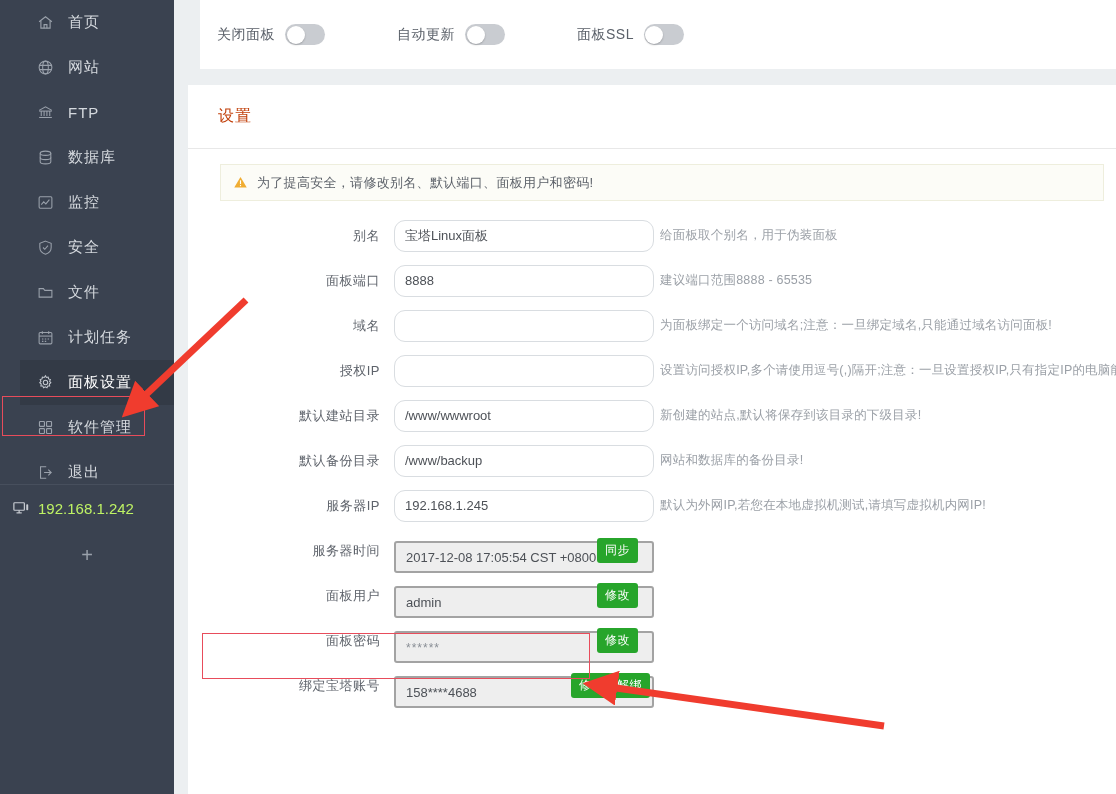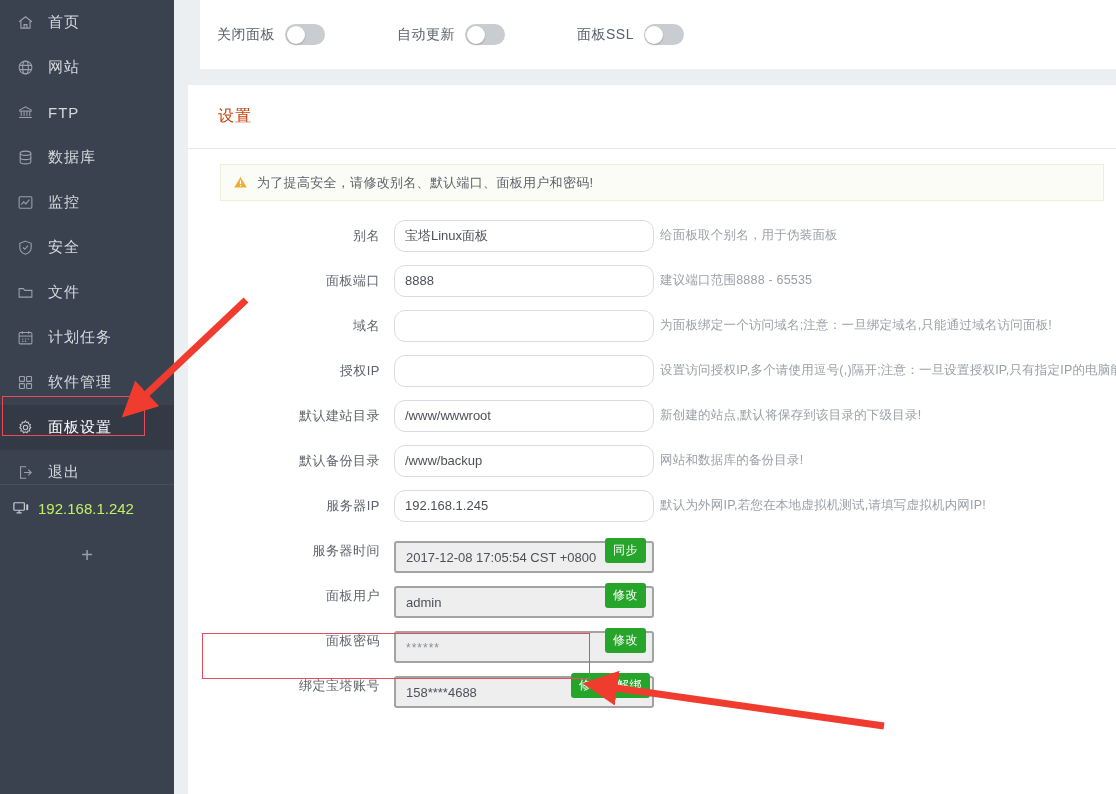--- a/index.html
+++ b/index.html
@@ -10,20 +10,21 @@
     font-family: "Liberation Sans", "DejaVu Sans", sans-serif;
     background: #eceff1;
   }
   #root { position: relative; width: 1116px; height: 794px; }
 
   
   #sidebar {
     position: absolute; left: 0; top: 0;
     width: 174px; height: 794px;
     background: #3a4250;
+    padding-left: 20px;
   }
   .nav-item {
     position: relative;
     height: 45px;
     display: flex;
     align-items: center;
     padding-left: 17px;
     color: #cfd3d9;
     font-size: 15px;
     letter-spacing: 1px;
@@ -190,21 +191,21 @@
     background: #27a52b;
     color: #ffffff;
     font-size: 12px;
     border: none;
     border-radius: 3px;
     padding: 0 8px;
     cursor: pointer;
     letter-spacing: .5px;
     font-family: "Liberation Sans", "DejaVu Sans", sans-serif;
   }
-  .gbtn.one { right: 8px; }
+  .gbtn.one { right: 16px; }
   .gbtn.two-a { right: 42px; }
   .gbtn.two-b { right: 4px; }
   .fdesc {
     margin-left: 6px;
     font-size: 12.5px;
     color: #9ba0a7;
     letter-spacing: .2px;
     white-space: nowrap;
   }
 
@@ -321,40 +322,40 @@
         <svg width="17" height="17" viewBox="0 0 24 24" fill="none" stroke="currentColor" stroke-width="1.5">
           <rect x="3" y="5" width="18" height="16" rx="1.5"></rect>
           <path d="M3 10h18"></path>
             <path d="M7.5 3v4M16.5 3v4"></path>
           <path d="M7 14h2M11 14h2M15 14h2M7 17.5h2M11 17.5h2"></path>
         </svg>
       </span>
       <span class="nlabel">计划任务</span>
     </div>
 
+    <div class="nav-item active">
+      <span class="nico">
+        <svg width="17" height="17" viewBox="0 0 24 24" fill="none" stroke="currentColor" stroke-width="1.5">
+          <circle cx="12" cy="12" r="3.1"></circle>
+          <path d="M12 2.5l1.2 2.4 2.6-.6.5 2.7 2.6.8-1.1 2.5 1.7 2.1-2.1 1.7.5 2.7-2.7.2-1.1 2.5-2.4-1.3-2.4 1.3-1.1-2.5-2.7-.2.5-2.7-2.1-1.7 1.7-2.1-1.1-2.5 2.6-.8.5-2.7 2.6.6z"></path>
+        </svg>
+      </span>
+      <span class="nlabel">面板设置</span>
+    </div>
+
     <div class="nav-item">
       <span class="nico">
         <svg width="17" height="17" viewBox="0 0 24 24" fill="none" stroke="currentColor" stroke-width="1.6">
           <rect x="3.5" y="3.5" width="7" height="7" rx="1"></rect>
           <rect x="13.5" y="3.5" width="7" height="7" rx="1"></rect>
           <rect x="3.5" y="13.5" width="7" height="7" rx="1"></rect>
           <rect x="13.5" y="13.5" width="7" height="7" rx="1"></rect>
         </svg>
       </span>
       <span class="nlabel">软件管理</span>
-    </div>
-
-    <div class="nav-item active">
-      <span class="nico">
-        <svg width="17" height="17" viewBox="0 0 24 24" fill="none" stroke="currentColor" stroke-width="1.5">
-          <circle cx="12" cy="12" r="3.1"></circle>
-          <path d="M12 2.5l1.2 2.4 2.6-.6.5 2.7 2.6.8-1.1 2.5 1.7 2.1-2.1 1.7.5 2.7-2.7.2-1.1 2.5-2.4-1.3-2.4 1.3-1.1-2.5-2.7-.2.5-2.7-2.1-1.7 1.7-2.1-1.1-2.5 2.6-.8.5-2.7 2.6.6z"></path>
-        </svg>
-      </span>
-      <span class="nlabel">面板设置</span>
     </div>
 
     <div class="nav-item">
       <span class="nico">
         <svg width="17" height="17" viewBox="0 0 24 24" fill="none" stroke="currentColor" stroke-width="1.5">
           <path d="M13 4H5v16h8"></path>
             <path d="M16 8l4 4-4 4"></path>
             <path d="M10 12h10"></path>
         </svg>
       </span>

